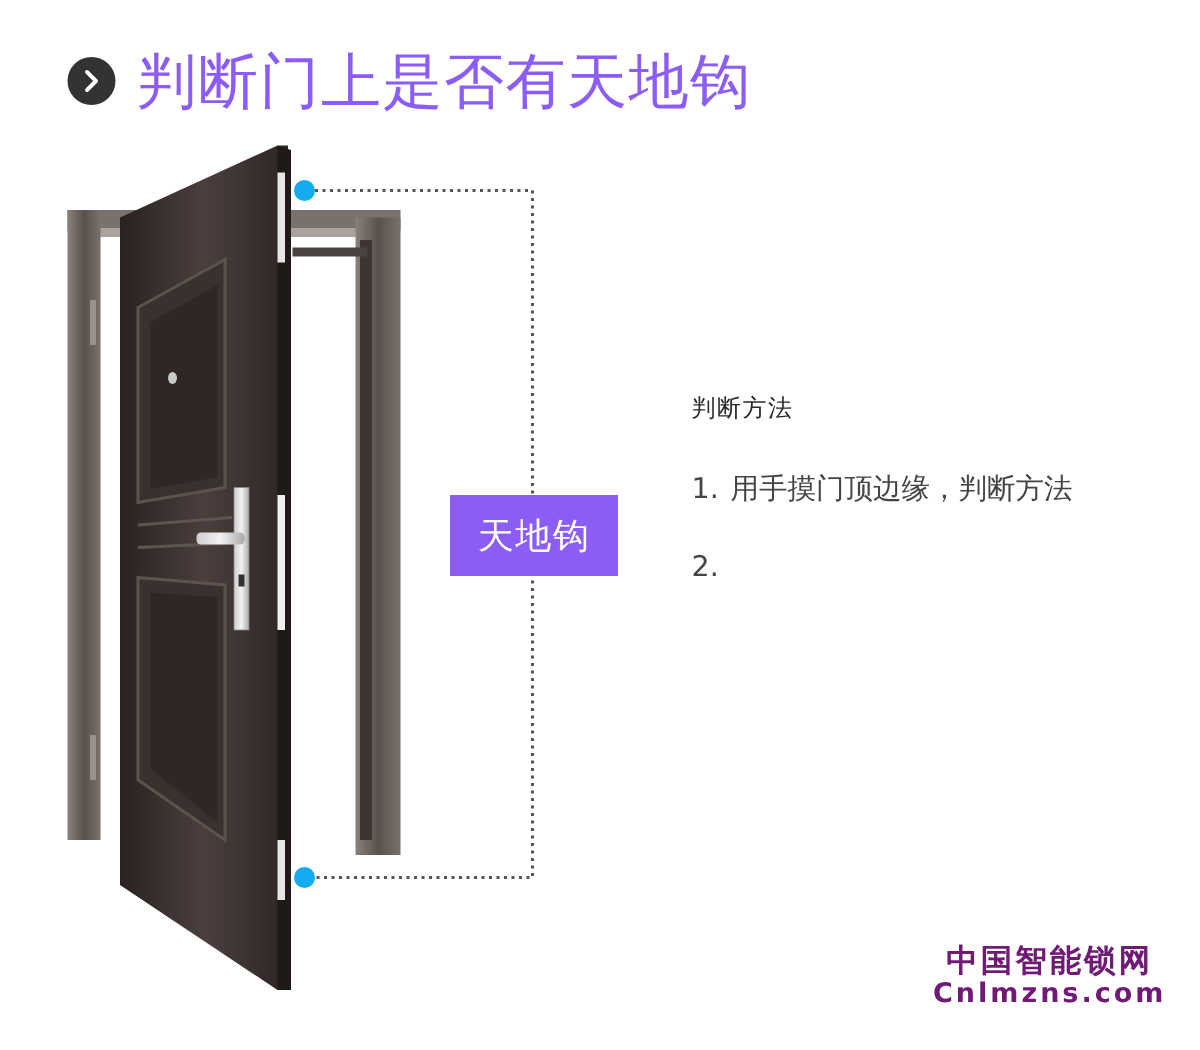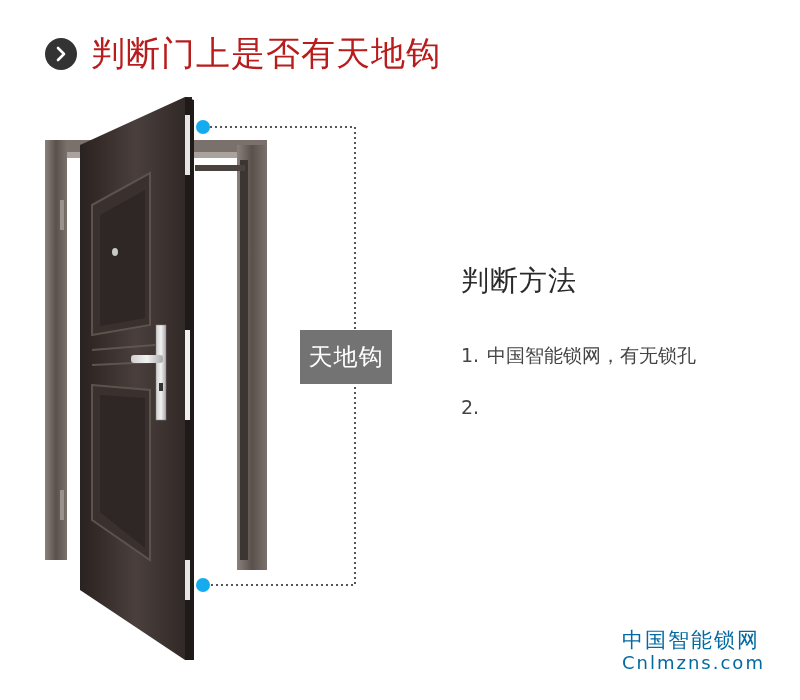--- a/index.html
+++ b/index.html
@@ -5,33 +5,33 @@
     html, body { margin: 0; padding: 0; }
     body {
       width: 800px; height: 700px; background: #ffffff; position: relative; overflow: hidden;
       font-family: "DejaVu Sans", "Liberation Sans", sans-serif; color: #333;
     }
     .header { position: absolute; left: 45px; top: 32px; height: 44px; display: flex; align-items: center; }
     .chev-circle {
       width: 32px; height: 32px; border-radius: 50%; background: #333333;
       display: flex; align-items: center; justify-content: center; margin-right: 14px;
     }
-    .title { font-size: 34px; color: #b91c1c; letter-spacing: 1px; text-align: right; }
+    .title { font-size: 40px; color: #8b5cf6; letter-spacing: 1px; text-align: right; }
     .door-illus { position: absolute; left: 0; top: 0; }
     .tag {
-      position: absolute; left: 300px; top: 330px; width: 92px; height: 54px;
-      background: #737373; color: #fff; font-size: 24px;
+      position: absolute; left: 300px; top: 330px; width: 112px; height: 54px;
+      background: #8b5cf6; color: #fff; font-size: 24px;
       display: flex; align-items: center; justify-content: center; letter-spacing: 1px;
     }
     .method { position: absolute; left: 461px; top: 262px; width: 320px; }
-    .method-title { font-size: 28px; color: #2a2a2a; margin-bottom: 40px; letter-spacing: 1px; }
+    .method-title { font-size: 16px; color: #2a2a2a; margin-bottom: 28px; letter-spacing: 1px; }
     .step { display: flex; font-size: 19px; color: #444; line-height: 30px; margin-bottom: 22px; }
     .step-num { width: 26px; flex: none; }
     .step-text { width: 250px; }
-    .watermark { position: absolute; left: 622px; top: 626px; color: #0369a1; }
+    .watermark { position: absolute; left: 622px; top: 626px; text-align: center; color: #701a75; font-weight: bold; }
     .wm-cn { font-size: 21px; letter-spacing: 2px; }
     .wm-en { font-size: 18px; letter-spacing: 2px; margin-top: -2px; }
   </style>
 </head>
 <body>
 
 <div class="header">
   <div class="chev-circle">
     <svg width="16" height="16" viewBox="0 0 16 16">
         <path d="M5 2 L11 8 L5 14" stroke="#fff" stroke-width="2.6" fill="none" stroke-linecap="round" stroke-linejoin="round"></path>
@@ -102,21 +102,21 @@
   <circle cx="203" cy="127" r="7" fill="#14abef"></circle>
   <circle cx="203" cy="585" r="7" fill="#14abef"></circle>
 </svg>
 
 <div class="tag">天地钩</div>
 
 <div class="method">
   <div class="method-title">判断方法</div>
   <div class="step">
     <span class="step-num">1.</span>
-    <span class="step-text">中国智能锁网，有无锁孔</span>
+    <span class="step-text">用手摸门顶边缘，判断方法</span>
   </div>
   <div class="step">
     <span class="step-num">2.</span>
   </div>
 </div>
 
 <div class="watermark">
   <div class="wm-cn">中国智能锁网</div>
   <div class="wm-en">Cnlmzns.com</div>
 </div>

